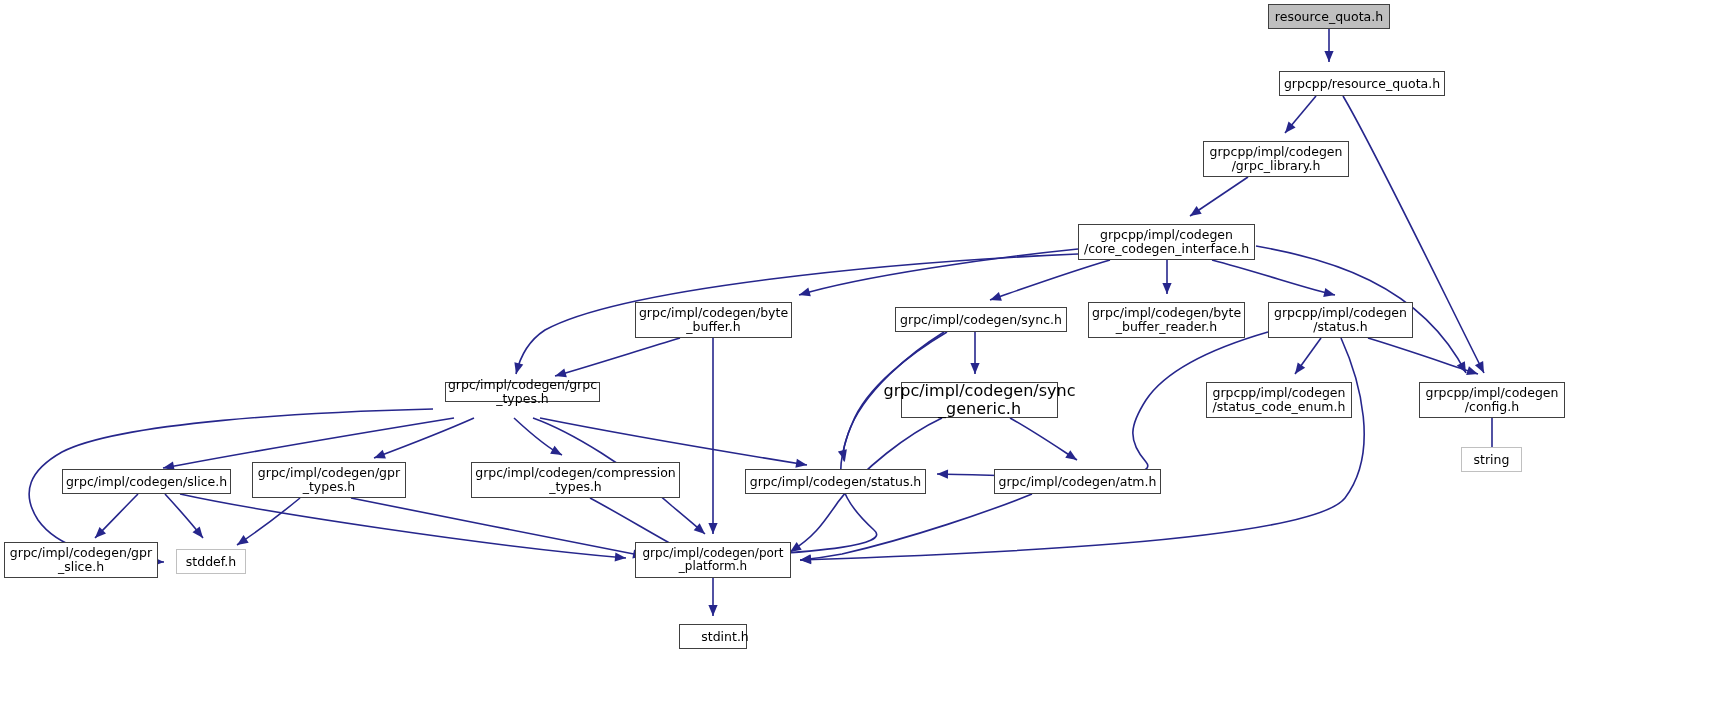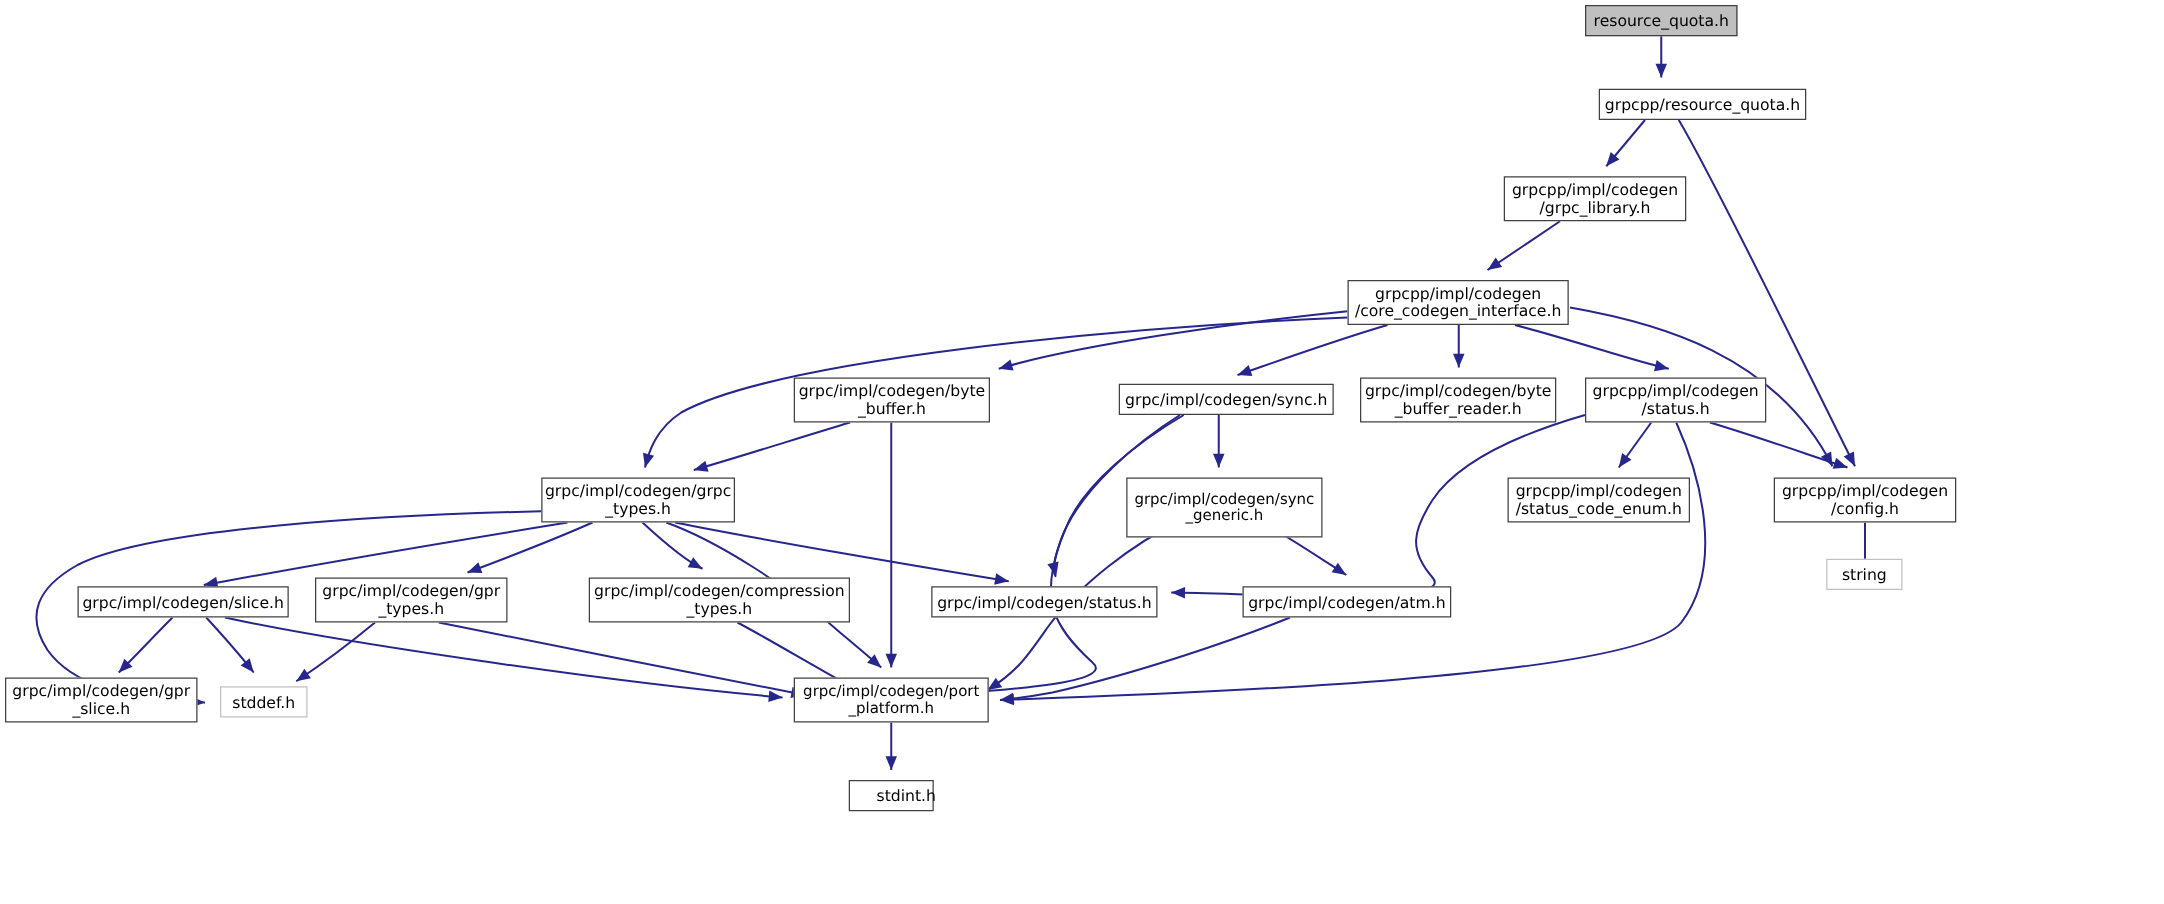--- a/index.html
+++ b/index.html
@@ -145,23 +145,23 @@
 /grpc_library.h</span></div>
       <div class="node" style="left: 1078px; top: 224px; width: 177px; height: 36px; font-size: 12.5px;"><span class="node-label">grpcpp/impl/codegen
 /core_codegen_interface.h</span></div>
       <div class="node" style="left: 635px; top: 302px; width: 157px; height: 36px; font-size: 12.5px;"><span class="node-label">grpc/impl/codegen/byte
 _buffer.h</span></div>
       <div class="node" style="left: 895px; top: 307px; width: 172px; height: 25px; font-size: 12.5px;"><span class="node-label">grpc/impl/codegen/sync.h</span></div>
       <div class="node" style="left: 1088px; top: 302px; width: 157px; height: 36px; font-size: 12.5px;"><span class="node-label">grpc/impl/codegen/byte
 _buffer_reader.h</span></div>
       <div class="node" style="left: 1268px; top: 302px; width: 145px; height: 36px; font-size: 12.5px;"><span class="node-label">grpcpp/impl/codegen
 /status.h</span></div>
-      <div class="node" style="left: 433px; top: 382px; width: 155px; height: 36px; font-size: 12.5px; justify-content: center;"><span class="node-label">grpc/impl/codegen/grpc
+      <div class="node" style="left: 445px; top: 382px; width: 155px; height: 20px; font-size: 12.5px; justify-content: center;"><span class="node-label">grpc/impl/codegen/grpc
 _types.h</span></div>
-      <div class="node" style="left: 901px; top: 382px; width: 157px; height: 48px; font-size: 12px;"><span class="node-label">grpc/impl/codegen/sync
+      <div class="node" style="left: 901px; top: 382px; width: 157px; height: 36px; font-size: 16px;"><span class="node-label">grpc/impl/codegen/sync
 _generic.h</span></div>
       <div class="node" style="left: 1206px; top: 382px; width: 146px; height: 36px; font-size: 12.5px;"><span class="node-label">grpcpp/impl/codegen
 /status_code_enum.h</span></div>
       <div class="node" style="left: 1419px; top: 382px; width: 146px; height: 36px; font-size: 12.5px;"><span class="node-label">grpcpp/impl/codegen
 /config.h</span></div>
       <div class="node" style="left: 62px; top: 469px; width: 169px; height: 25px; font-size: 12.5px;"><span class="node-label">grpc/impl/codegen/slice.h</span></div>
       <div class="node" style="left: 252px; top: 462px; width: 154px; height: 36px; font-size: 12.5px;"><span class="node-label">grpc/impl/codegen/gpr
 _types.h</span></div>
       <div class="node" style="left: 471px; top: 462px; width: 209px; height: 36px; font-size: 12.5px;"><span class="node-label">grpc/impl/codegen/compression
 _types.h</span></div>

